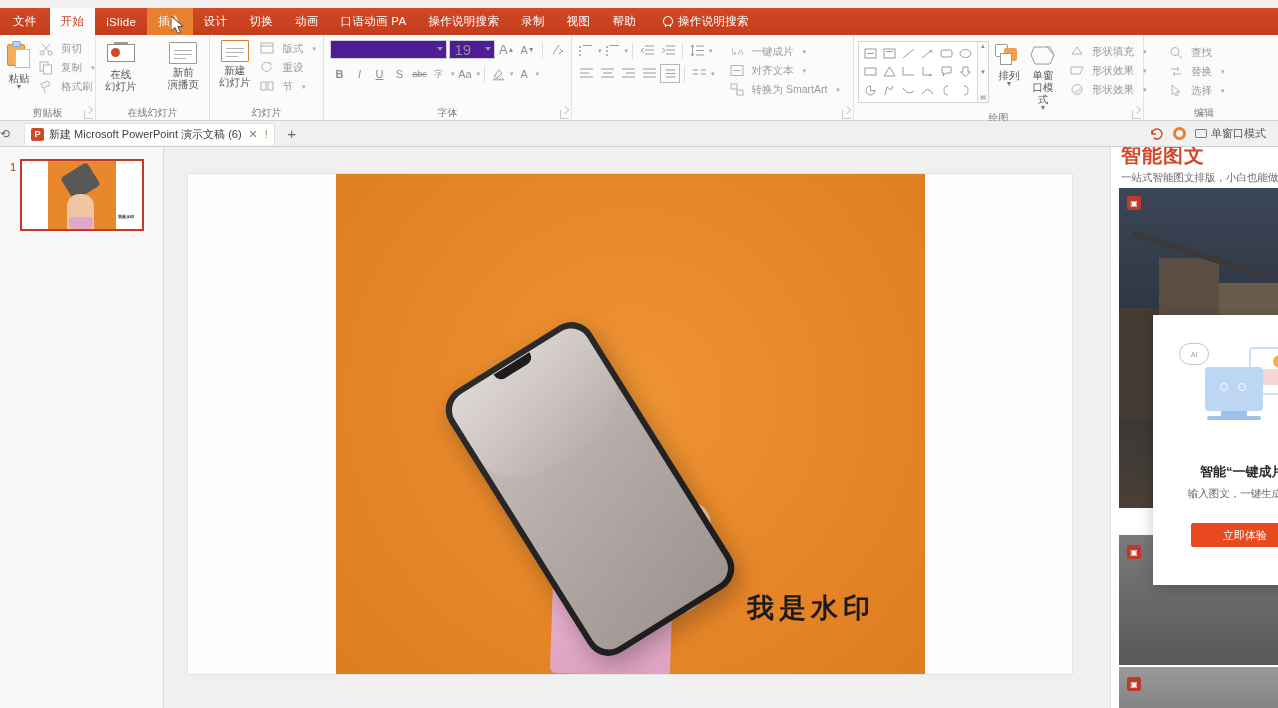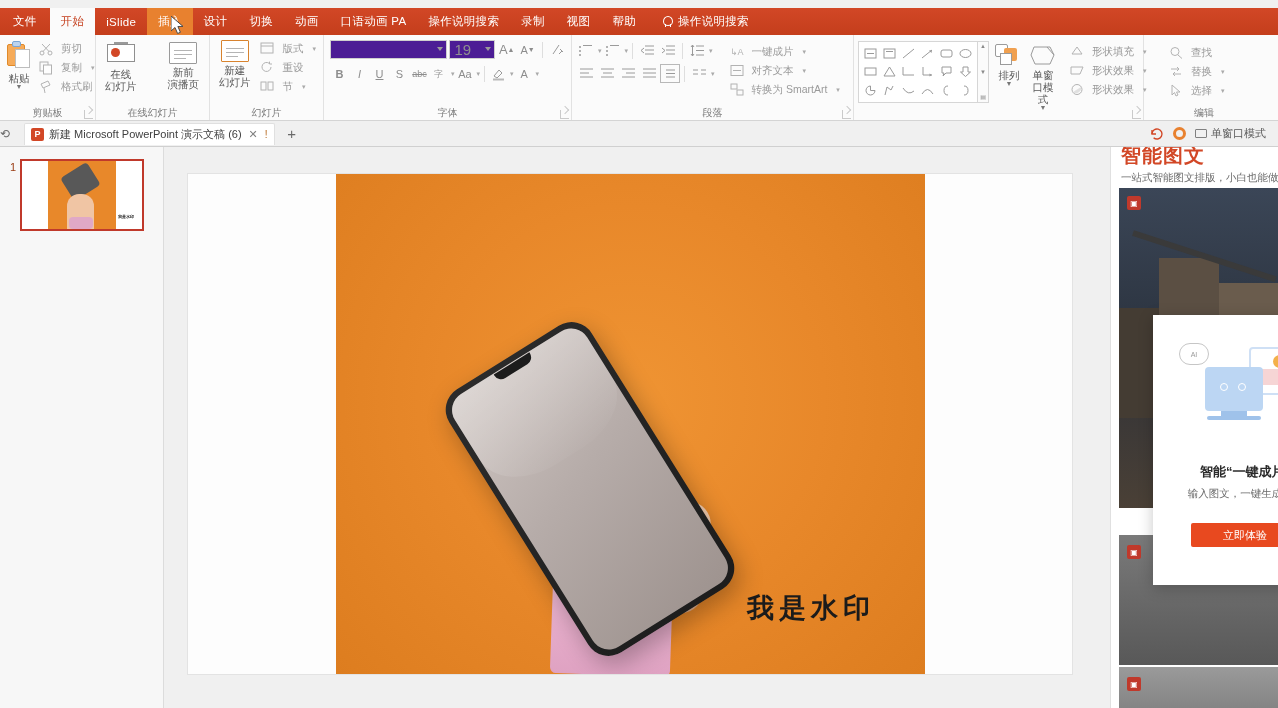--- a/index.html
+++ b/index.html
@@ -724,21 +724,20 @@
           <div class="smallbtn">
             <span class="ico"><svg width="14" height="13" viewBox="0 0 14 13">
                   <rect x="1" y="1" width="6" height="5" fill="none" stroke="#9a9a9a"></rect>
                   <rect x="7" y="7" width="6" height="5" fill="none" stroke="#9a9a9a"></rect>
                 </svg></span>
             <span>转换为 SmartArt</span>
             <span class="mini-caret">▾</span>
           </div>
         </div>
       </div>
-      <div class="rgroup-label">段落</div>
       <span class="dialog-launcher"></span>
     </div>
 
     <div class="rgroup" style="width:290px">
       <div class="rgroup-body" style="padding-top:3px;gap:6px">
         <div style="display:flex">
           <div class="shapebox">
             <div class="cell">
                 <svg width="13" height="11">
                   <rect x="1" y="1" width="11" height="9" fill="none" stroke="#9a9a9a"></rect>
@@ -879,20 +878,21 @@
           <div class="smallbtn">
             <span class="ico"><svg width="14" height="13">
                   <circle cx="7" cy="6.5" r="5" fill="none" stroke="#9a9a9a"></circle>
                   <path d="M3,9 a5,5 0 0 0 8,-5" fill="#d8d8d8" stroke="none"></path>
                 </svg></span>
             <span>形状效果</span>
             <span class="mini-caret">▾</span>
           </div>
         </div>
       </div>
+      <div class="rgroup-label">绘图</div>
       <span class="dialog-launcher"></span>
     </div>
 
     <div class="rgroup" style="width:120px;border-right:none">
       <div class="rgroup-body" style="padding-top:4px;padding-left:18px">
         <div class="smallcol">
           <div class="smallbtn">
             <span class="ico"><svg width="14" height="13">
                   <circle cx="6" cy="5.5" r="4" fill="none" stroke="#9a9a9a"></circle>
                   <line x1="9" y1="9" x2="13" y2="12.5" stroke="#9a9a9a"></line>

